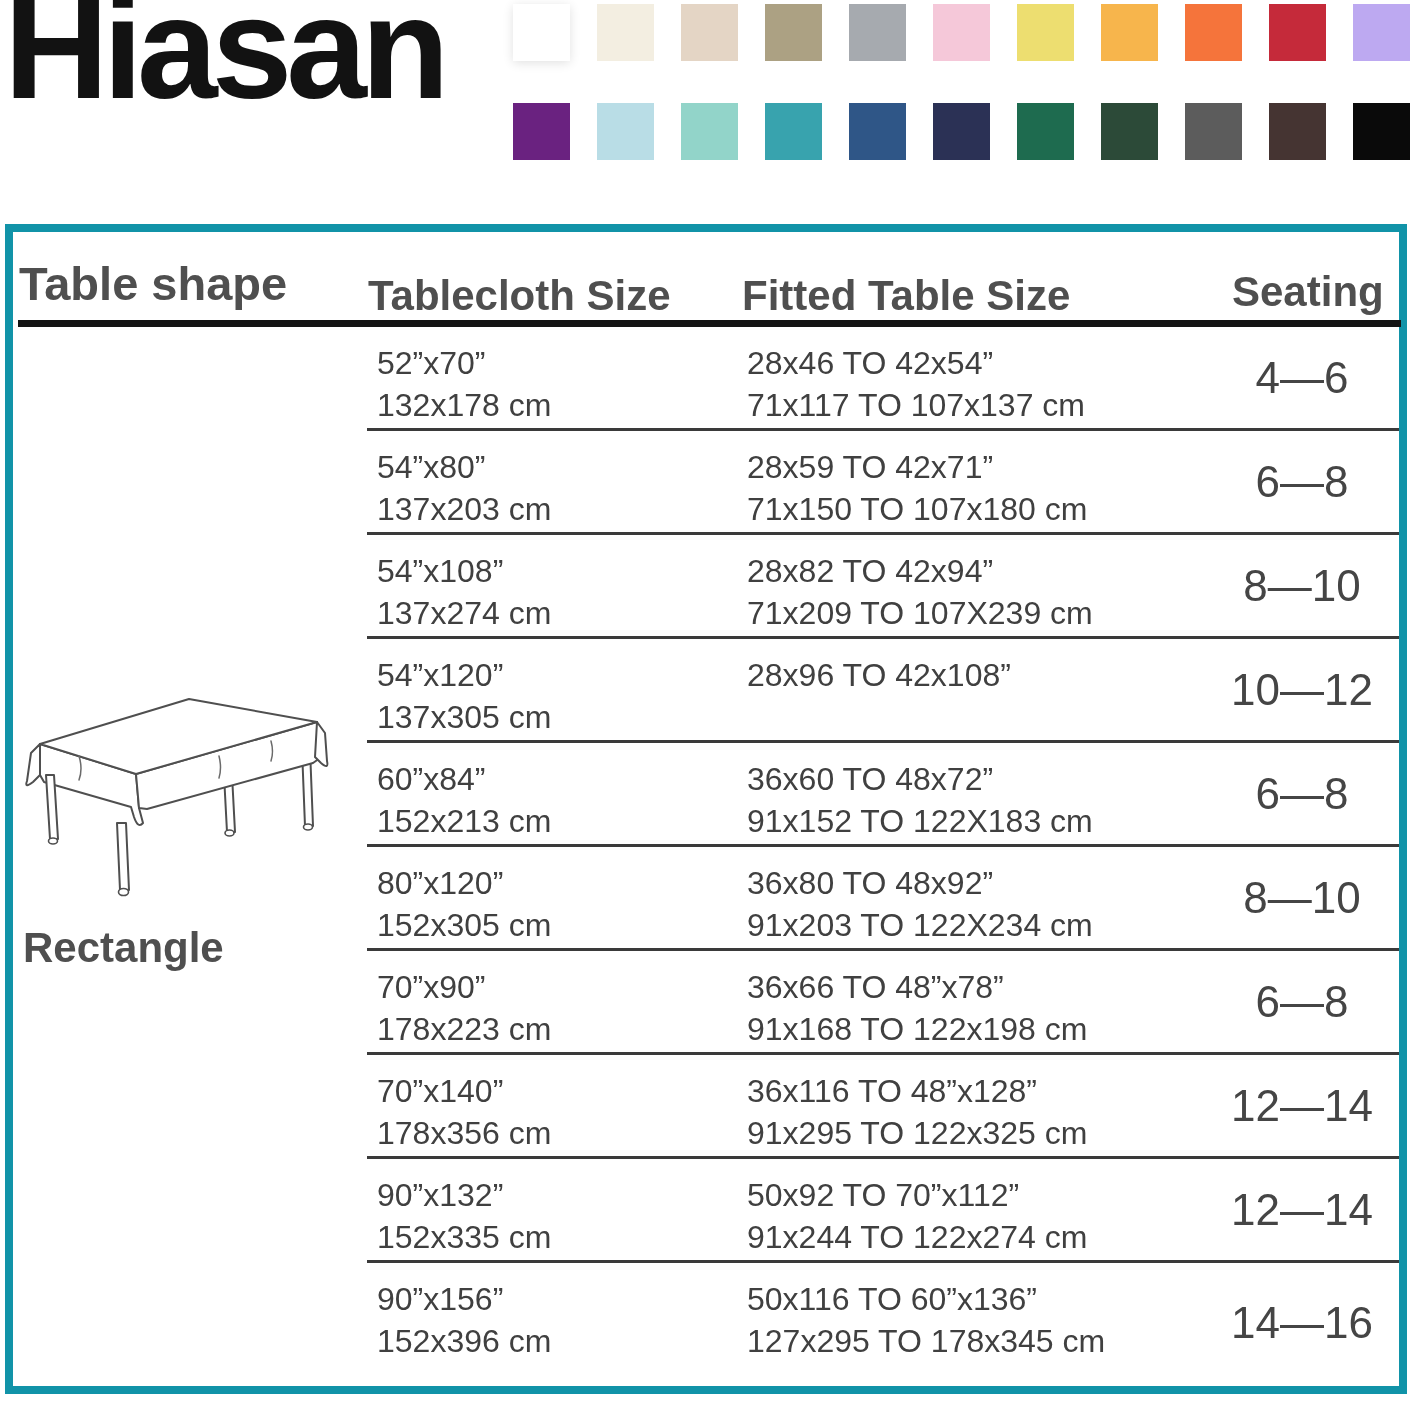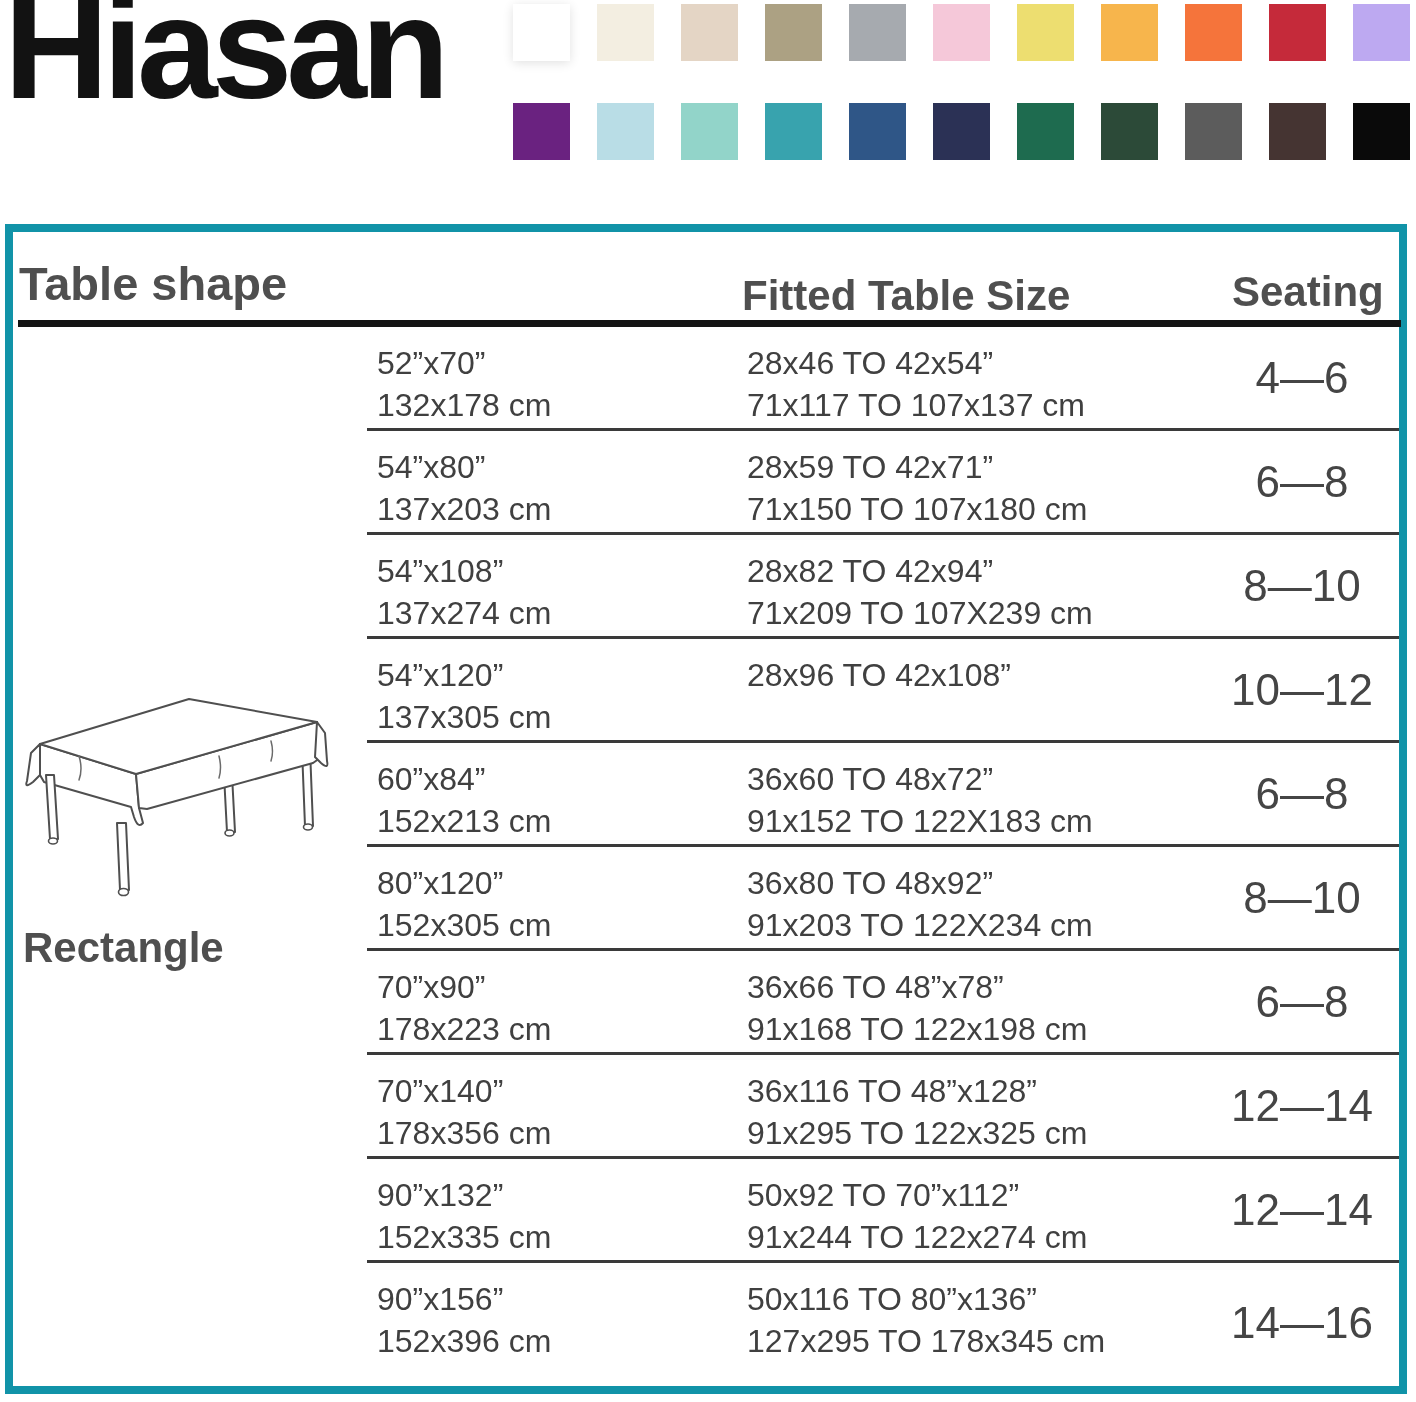--- a/index.html
+++ b/index.html
@@ -91,20 +91,21 @@
     <div class="sw" style="background-color: rgb(30, 107, 79);"></div>
     <div class="sw" style="background-color: rgb(44, 74, 56);"></div>
     <div class="sw" style="background-color: rgb(92, 92, 92);"></div>
     <div class="sw" style="background-color: rgb(69, 52, 50);"></div>
     <div class="sw" style="background-color: rgb(10, 10, 10);"></div>
   </div>
 
   <div class="frame" style="border-color: rgb(17, 147, 168);">
 
     <div class="hdr hdr-shape">Table shape</div>
+    <div class="hdr hdr-cloth">Tablecloth Size</div>
     <div class="hdr hdr-fitted">Fitted Table Size</div>
     <div class="hdr hdr-seating">Seating</div>
     <div class="headline"></div>
 
     <svg class="illus" width="320" height="232" viewBox="0 0 320 232" aria-hidden="true">
 
       <path class="leg" d="M205 93 h8 l3 57 h-8 Z"></path>
       <ellipse class="foot" cx="210.5" cy="151" rx="4.5" ry="3"></ellipse>
       <path class="leg" d="M283 67 h8 l3 77 h-8 Z"></path>
       <ellipse class="foot" cx="289" cy="145" rx="4.5" ry="3"></ellipse>
@@ -186,19 +187,19 @@
       <div class="row">
         <span class="cell in1">90”x132”</span>
         <span class="cell cm1">152x335 cm</span>
         <span class="cell fi1">50x92 TO 70”x112”</span>
         <span class="cell fc1">91x244 TO 122x274 cm</span>
         <span class="seat">12—14</span>
       </div>
       <div class="row">
         <span class="cell in1">90”x156”</span>
         <span class="cell cm1">152x396 cm</span>
-        <span class="cell fi1">50x116 TO 80”x136”</span>
+        <span class="cell fi1">50x116 TO 60”x136”</span>
         <span class="cell fc1">127x295 TO 178x345 cm</span>
         <span class="seat">14—16</span>
       </div>
     </div>
   </div>
 </div>
 
 </body></html>

